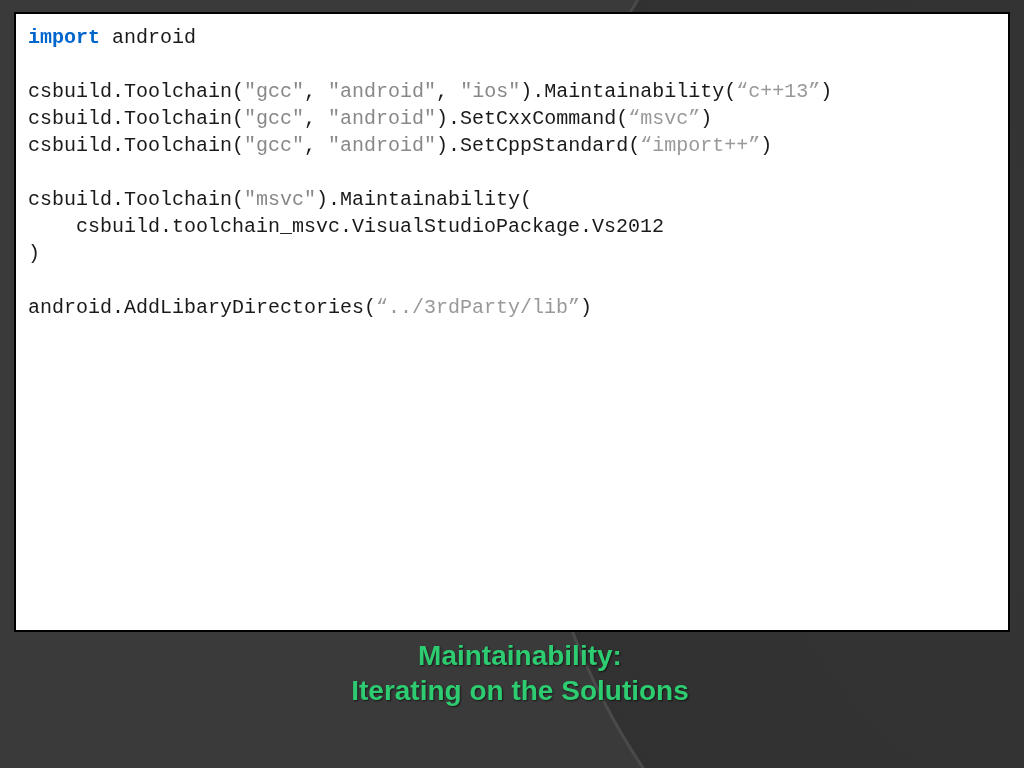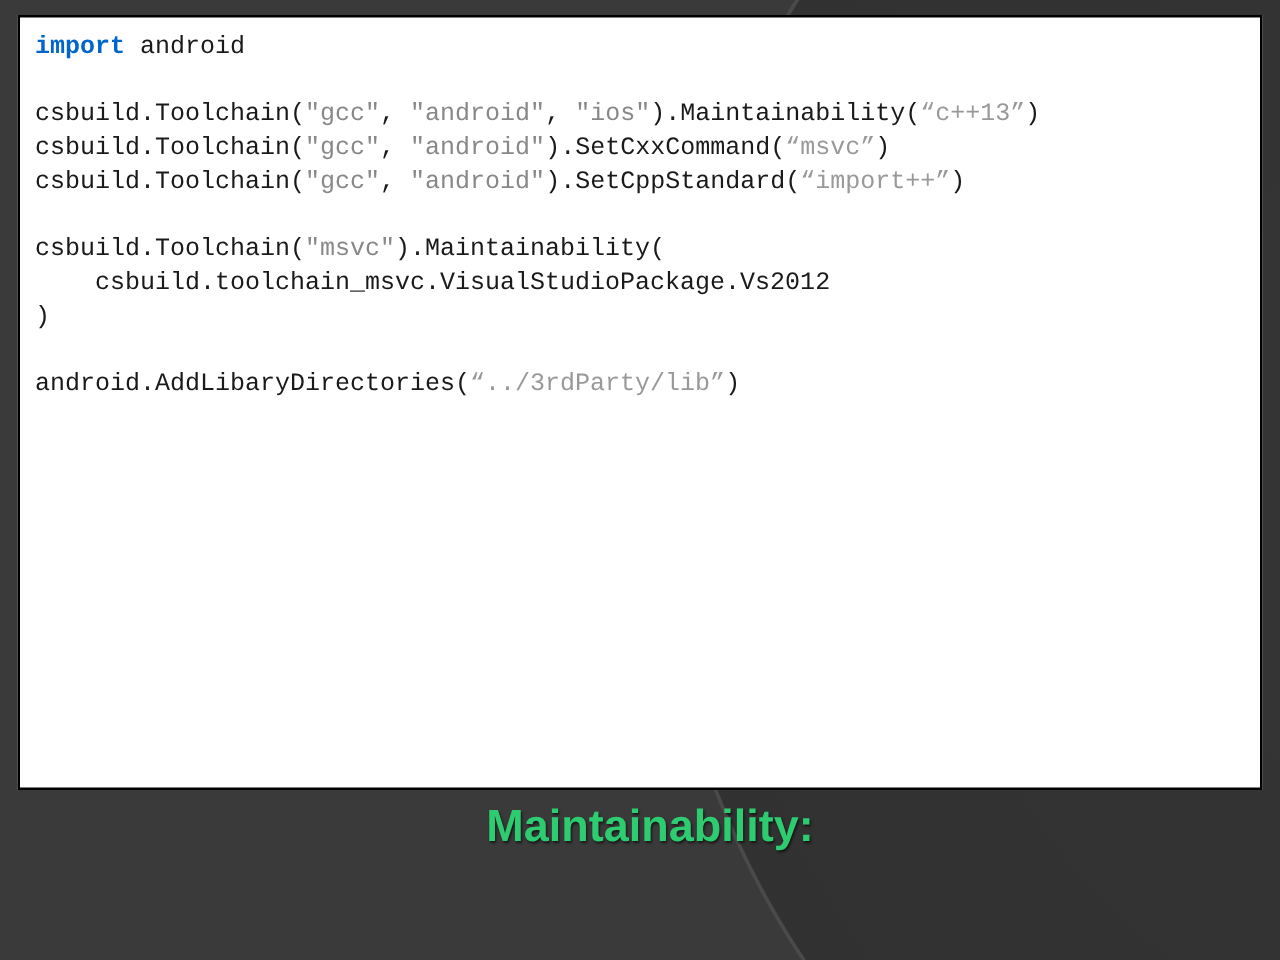--- a/index.html
+++ b/index.html
@@ -43,21 +43,21 @@
   .str { color: #888888; }
   .strc { color: #999999; }
   .title-block {
     position: absolute;
     left: 0;
     right: 0;
     top: 638px;
     text-align: center;
   }
   .title-line {
-    font-size: 36px;
+    font-size: 28px;
     font-weight: bold;
     color: #2ecc71;
     text-shadow: 1px 1px 2px rgba(0,0,0,0.6);
     line-height: 1.25;
     padding-left: 16px;
   }
 </style>
 </head>
 <body>
 
@@ -72,13 +72,14 @@
 
 <span>csbuild.Toolchain(</span><span class="str">"msvc"</span><span>).Maintainability(</span>
 <span>    csbuild.toolchain_msvc.VisualStudioPackage.Vs2012</span>
 <span>)</span>
 
 <span>android.AddLibaryDirectories(</span><span class="strc">“../3rdParty/lib”</span><span>)</span></pre>
 </div>
 
 <div class="title-block">
   <div class="title-line">Maintainability:</div>
+  <div class="title-line">Iterating on the Solutions</div>
 </div>
 
 </body></html>

